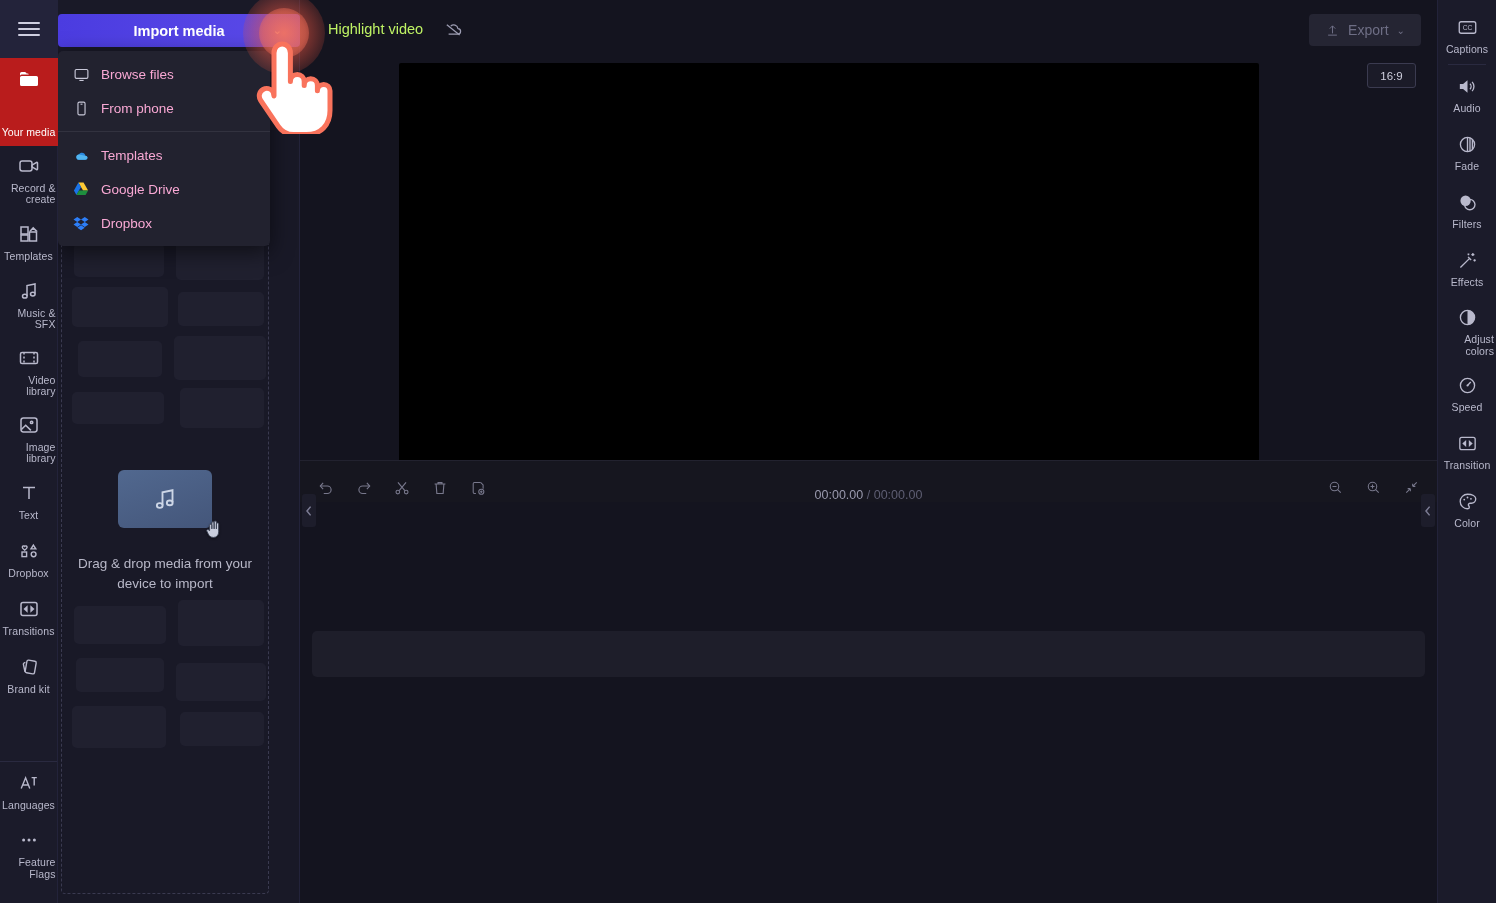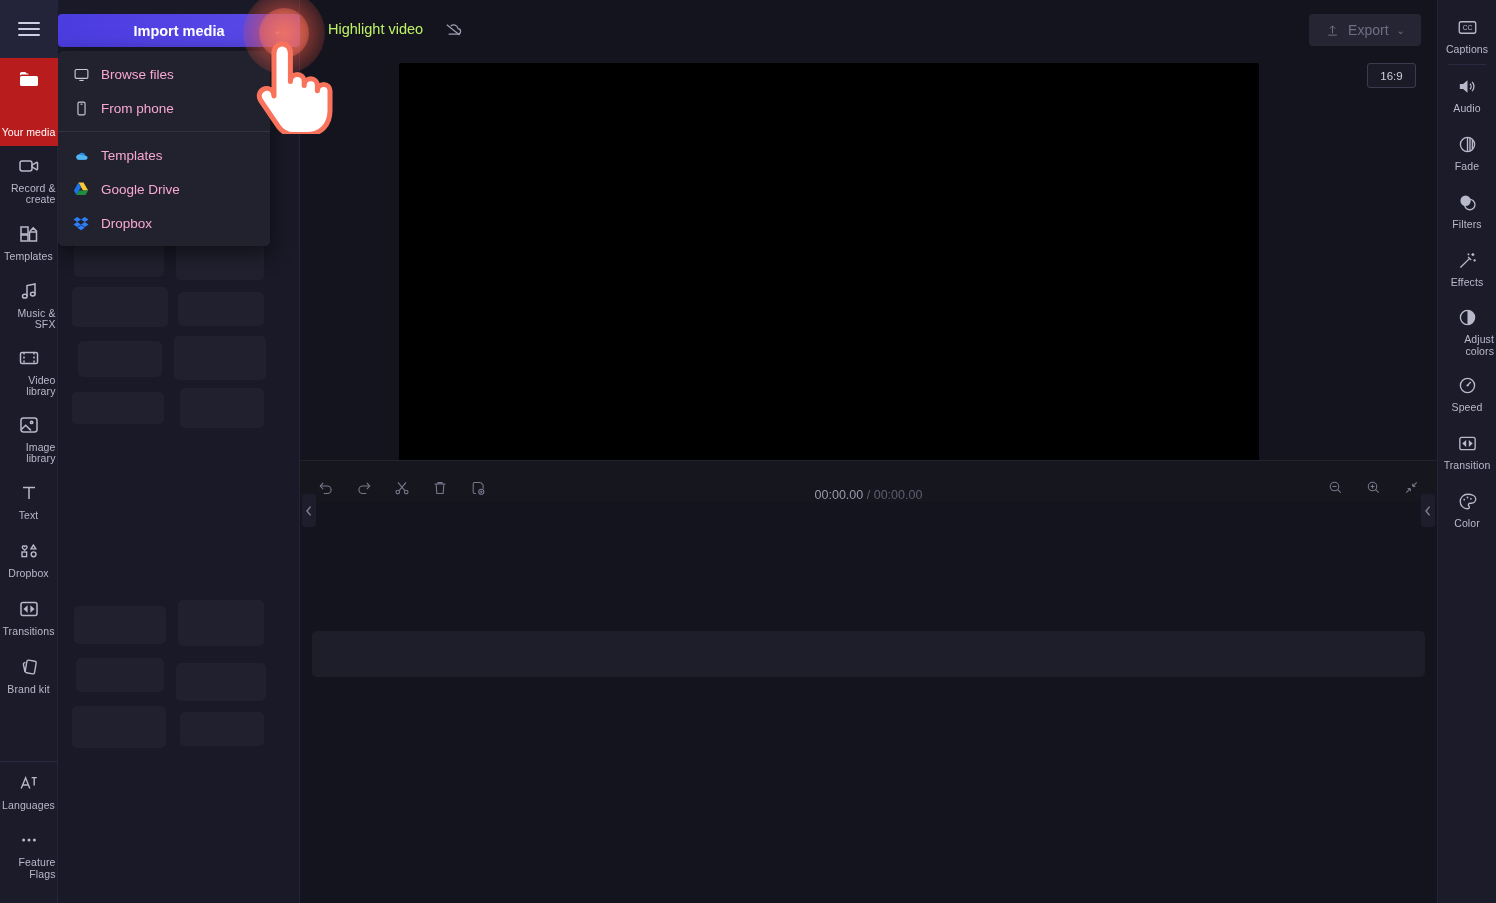--- a/index.html
+++ b/index.html
@@ -370,20 +370,37 @@
     <div class="skeleton" style="left:116px;top:336px;width:92px;height:44px"></div>
     <div class="skeleton" style="left:14px;top:392px;width:92px;height:32px"></div>
     <div class="skeleton" style="left:122px;top:388px;width:84px;height:40px"></div>
     <div class="skeleton" style="left:16px;top:606px;width:92px;height:38px"></div>
     <div class="skeleton" style="left:120px;top:600px;width:86px;height:46px"></div>
     <div class="skeleton" style="left:18px;top:658px;width:88px;height:34px"></div>
     <div class="skeleton" style="left:118px;top:663px;width:90px;height:38px"></div>
     <div class="skeleton" style="left:14px;top:706px;width:94px;height:42px"></div>
     <div class="skeleton" style="left:122px;top:712px;width:84px;height:34px"></div>
 
+    <div class="dropzone">
+      <div class="dz-inner">
+        <div class="dz-card">
+          <svg width="30" height="30" viewBox="0 0 24 24" fill="none" stroke="#cdd6e6" stroke-width="1.5">
+              <path d="M10 17V6.6l8-1.6v9.6"></path>
+              <ellipse cx="7.8" cy="17.2" rx="2.3" ry="1.9"></ellipse>
+              <ellipse cx="15.8" cy="15.1" rx="2.3" ry="1.9"></ellipse>
+            </svg>
+          <span class="dz-hand">
+            <svg width="26" height="26" viewBox="0 0 24 24" fill="#c9cddd" stroke="#3d4456" stroke-width=".9">
+              <path d="M7 13.5V8.6a1.05 1.05 0 0 1 2.1 0v3.3V6.3a1.05 1.05 0 0 1 2.1 0v5.6V5.7a1.05 1.05 0 0 1 2.1 0v6.2V7.4a1.05 1.05 0 0 1 2.1 0v7.2c0 3-1.9 5.2-4.7 5.2-2.7 0-4-1.3-5-3.3l-1.3-2.6a1.03 1.03 0 0 1 1.7-1.1Z"></path>
+            </svg>
+          </span>
+        </div>
+        <div class="dz-text">Drag &amp; drop media from your device to import</div>
+      </div>
+    </div>
 
     <button class="import-btn">
       <span>Import media</span>
       <span class="chev">⌄</span>
     </button>
 
     <div class="dropdown">
       <div class="dd-item">
         <span class="dd-ic">
           <svg width="17" height="17" viewBox="0 0 24 24" fill="none" stroke="#c8c8d8" stroke-width="1.6">

